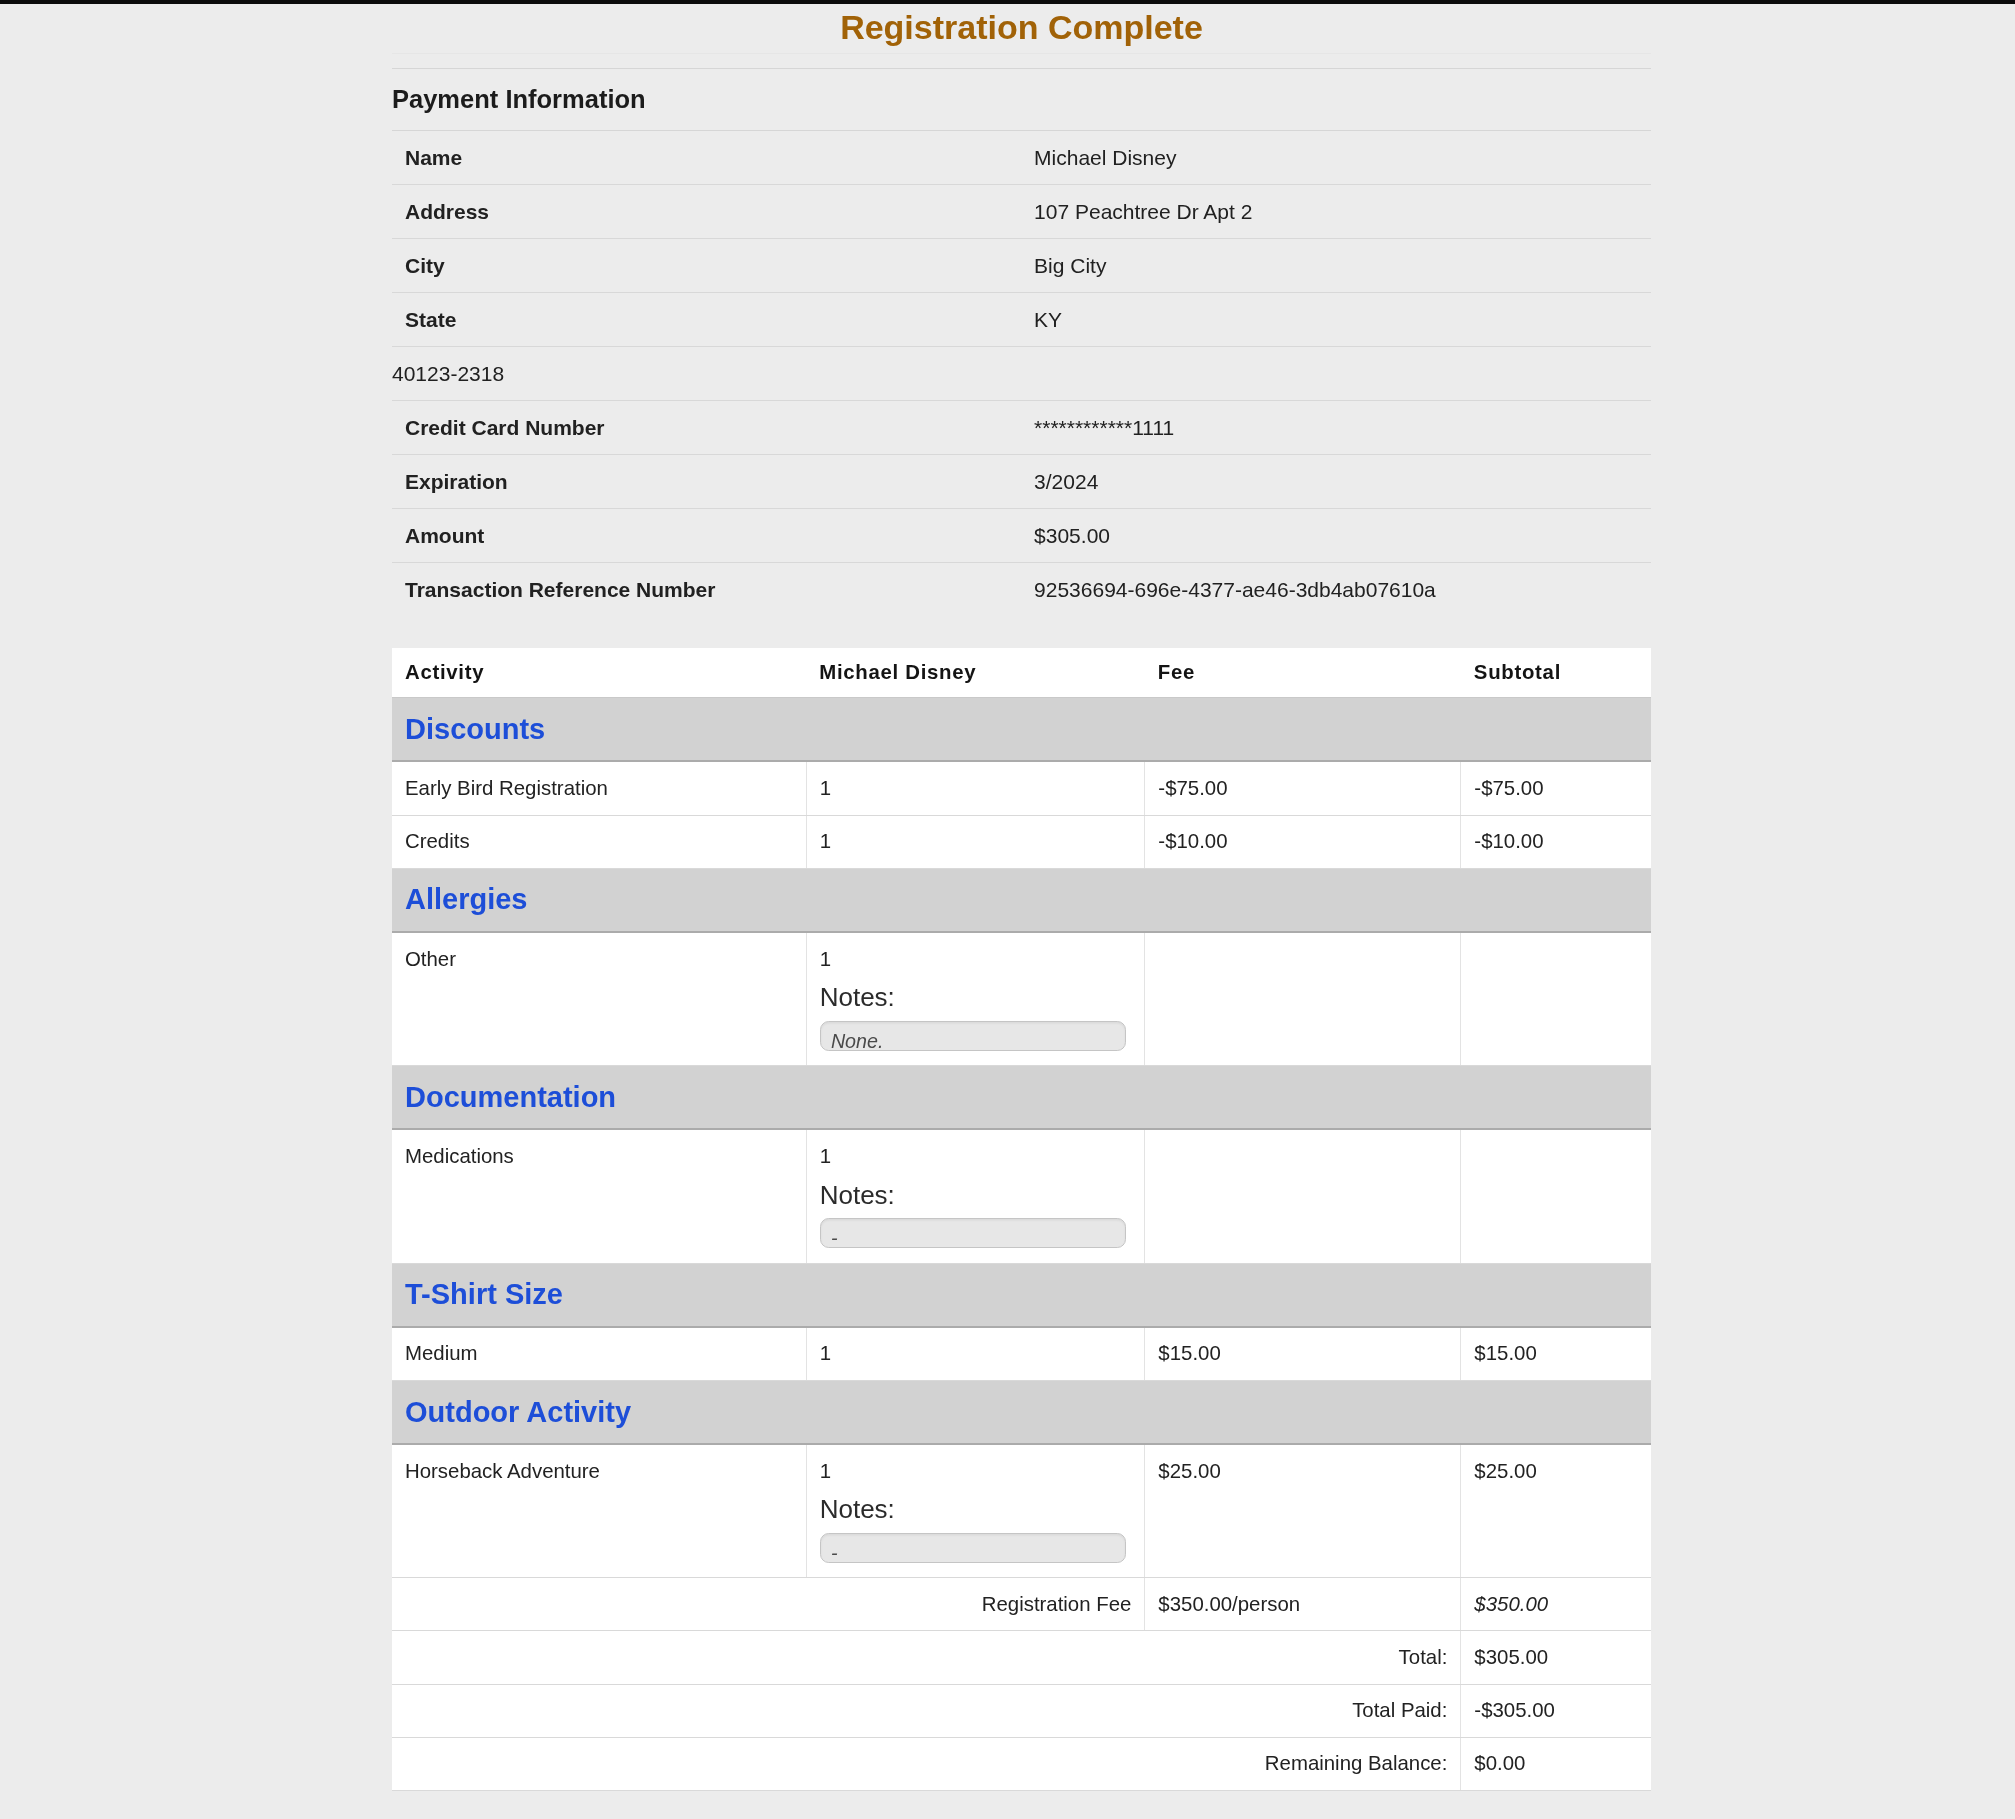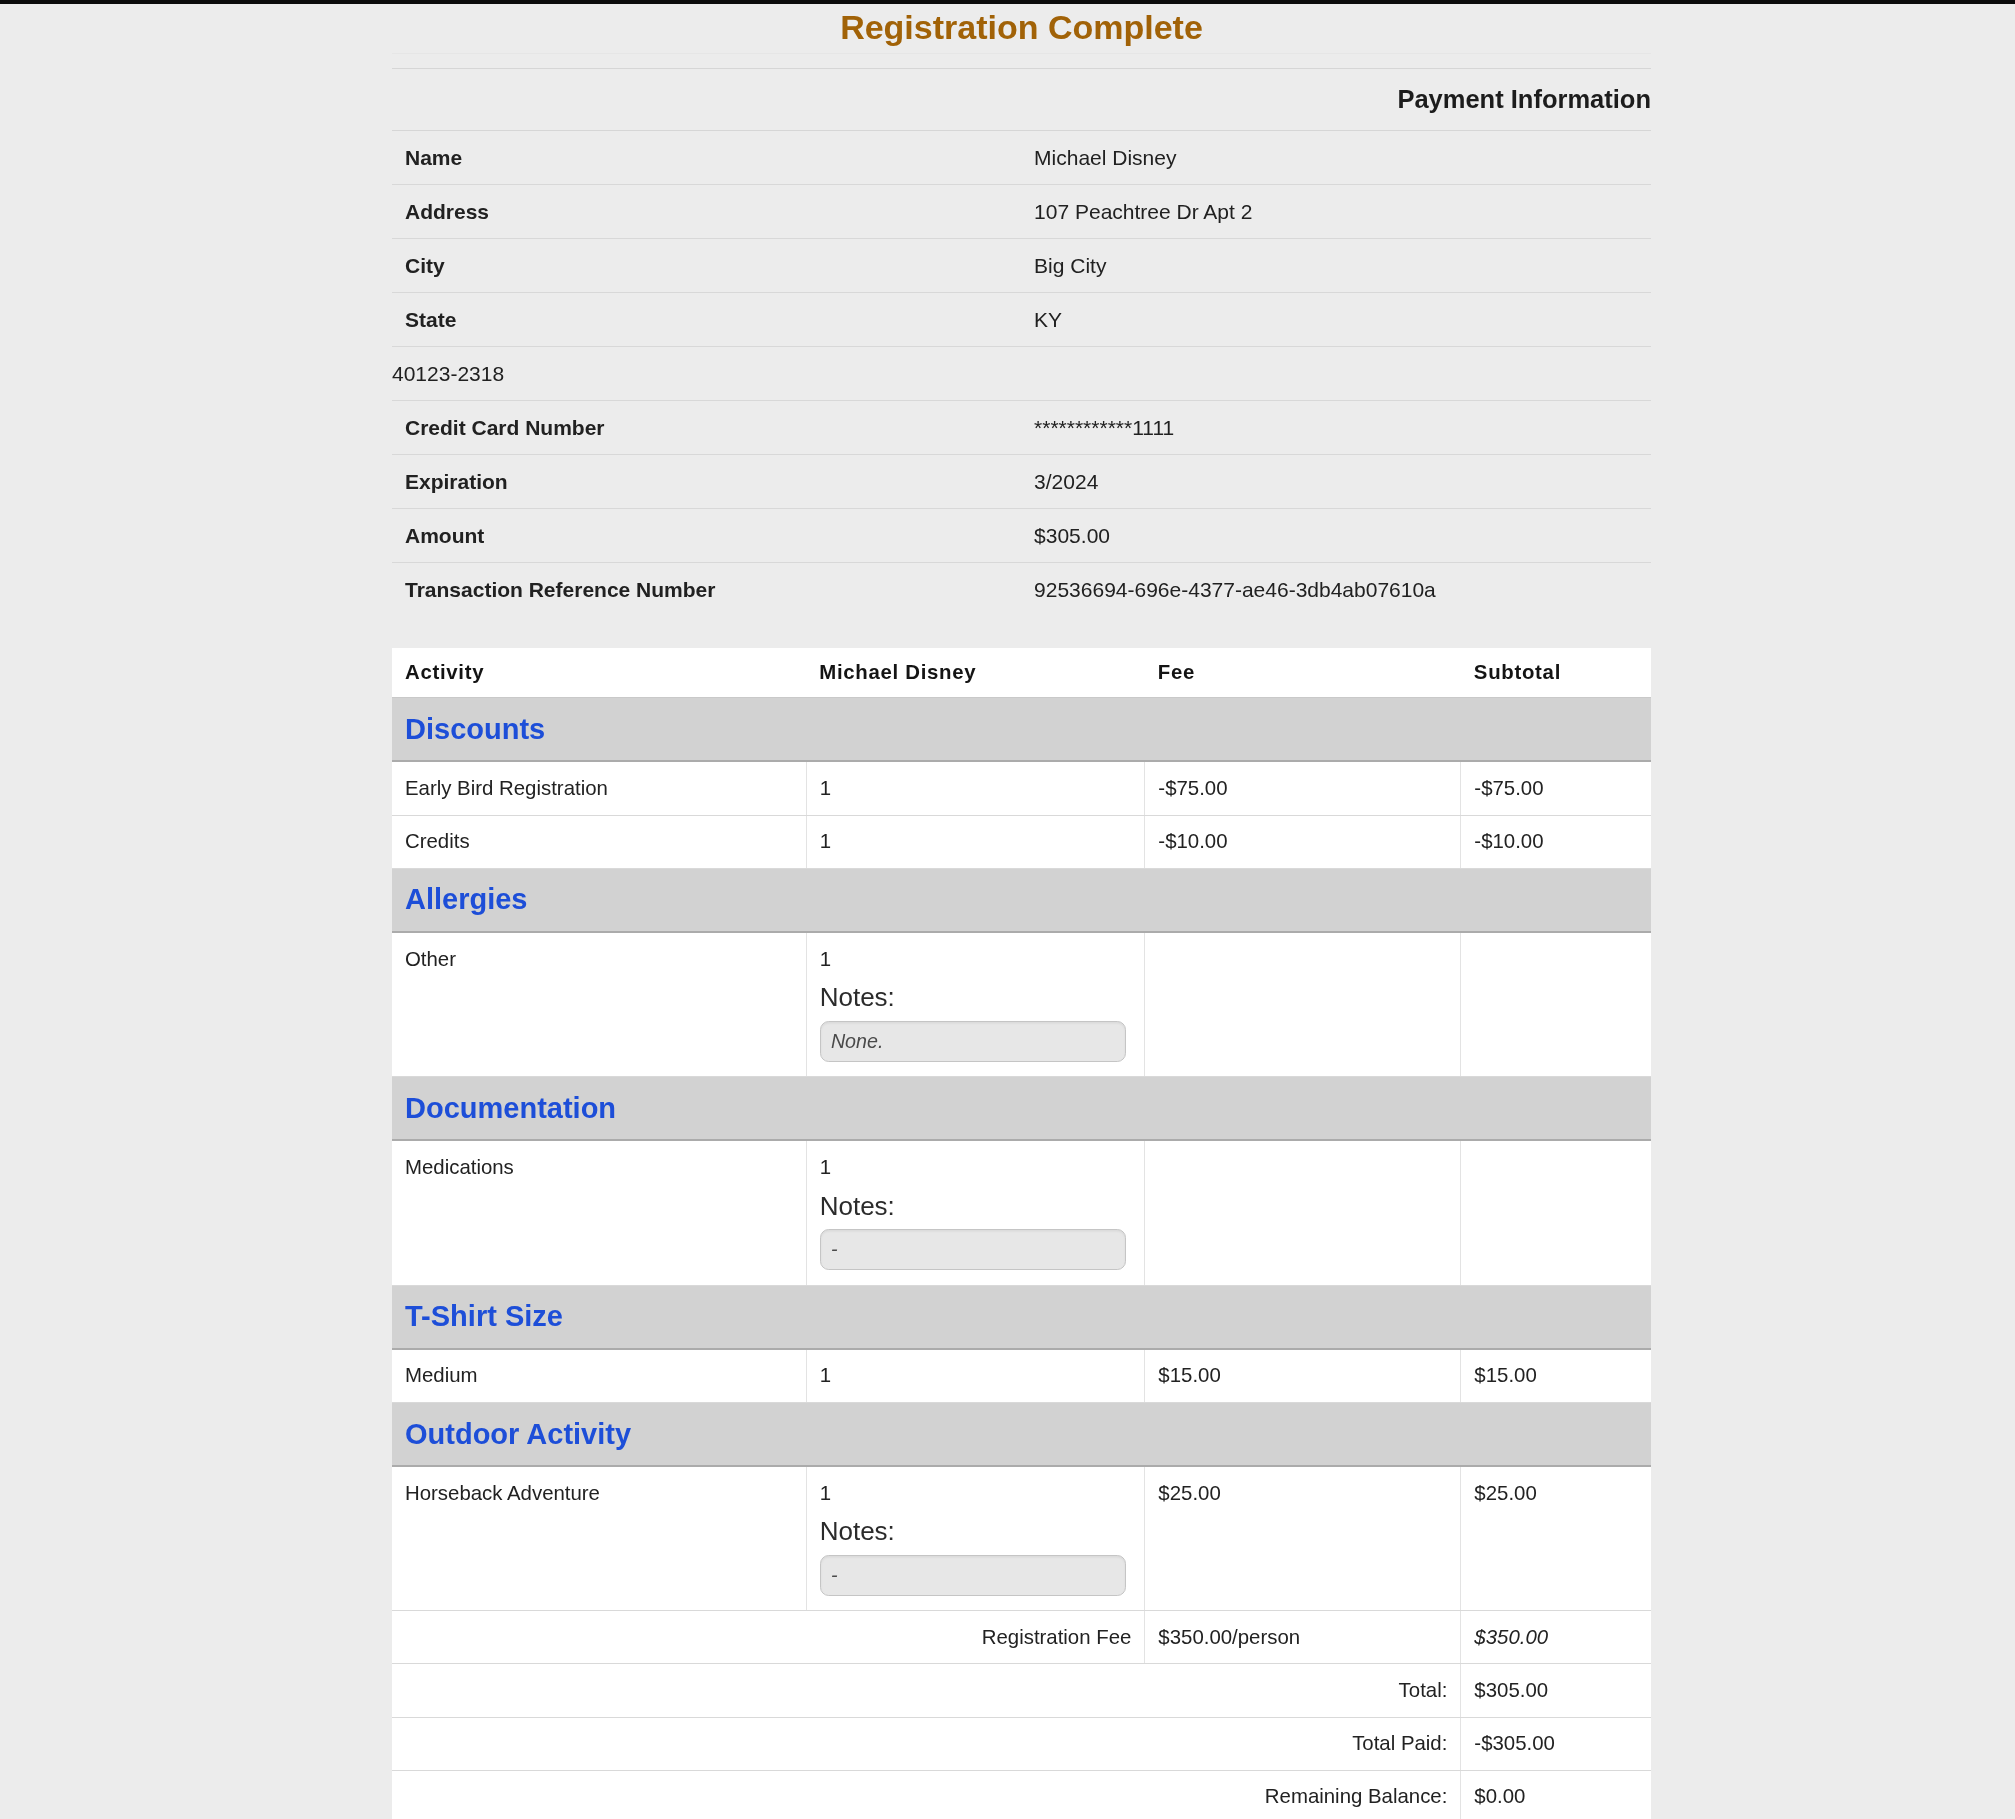--- a/index.html
+++ b/index.html
@@ -15,21 +15,21 @@
   .container { width: 1259px; margin-left: 392px; }
 
   .page-title {
     text-align: center; font-size: 34px; font-weight: bold;
     color: #a16207; margin: 5.8px 0 0; line-height: 36px;
   }
   .title-divider { border-top: 1.5px solid #e6e6e6; margin-top: 7.3px; }
 
   .payment-section { border-top: 1.5px solid #d6d6d6; margin-top: 14.6px; }
   .payment-heading {
-    text-align: right; font-size: 25.5px; font-weight: bold;
+    text-align: left; font-size: 25.5px; font-weight: bold;
     padding: 16px 0; border-bottom: 1.5px solid #d6d6d6; color: #1c1c1c;
   }
   .payment-row {
     display: flex; height: 54px; align-items: center;
     border-bottom: 1.5px solid #d8d8d8;
   }
   .payment-row:last-child { border-bottom: none; }
   .payment-label { width: 51%; padding-left: 13px; font-weight: bold; font-size: 21px; }
   .payment-value { font-size: 21px; }
 
@@ -51,21 +51,21 @@
   .activity-table tbody td:last-child { border-right: none; }
   tr.section-row td {
     background: #d2d2d2; font-weight: bold; font-size: 29px; color: #1d4ed8;
     padding: 14.6px 13px;
     border-left: none; border-right: none;
     border-top: 1.5px solid #c9c9c9; border-bottom: 2.2px solid #ababab; margin-left: 33px;
   }
   .qty { display: block; }
   .notes-label { margin-top: 11.7px; font-size: 26px; color: #2b2b2b; }
   .notes-input {
-    margin-top: 7.3px; width: 306px; height: 41px;
+    margin-top: 7.3px; width: 306px; height: 30px;
     background: #e7e7e7; border: 1.5px solid #c5c5c5; border-radius: 8.7px;
     padding: 8px 10.2px; font-style: italic; font-size: 19.7px; color: #4a4a4a;
     box-shadow: inset 0 1.5px 2.2px rgba(0,0,0,0.06);
   }
   td.right-cell { text-align: right; }
   td.totals-row-cell { padding: 15.3px 13px; }
   .subtotal-italic { font-style: italic; }
 </style>
 </head>
 <body>

